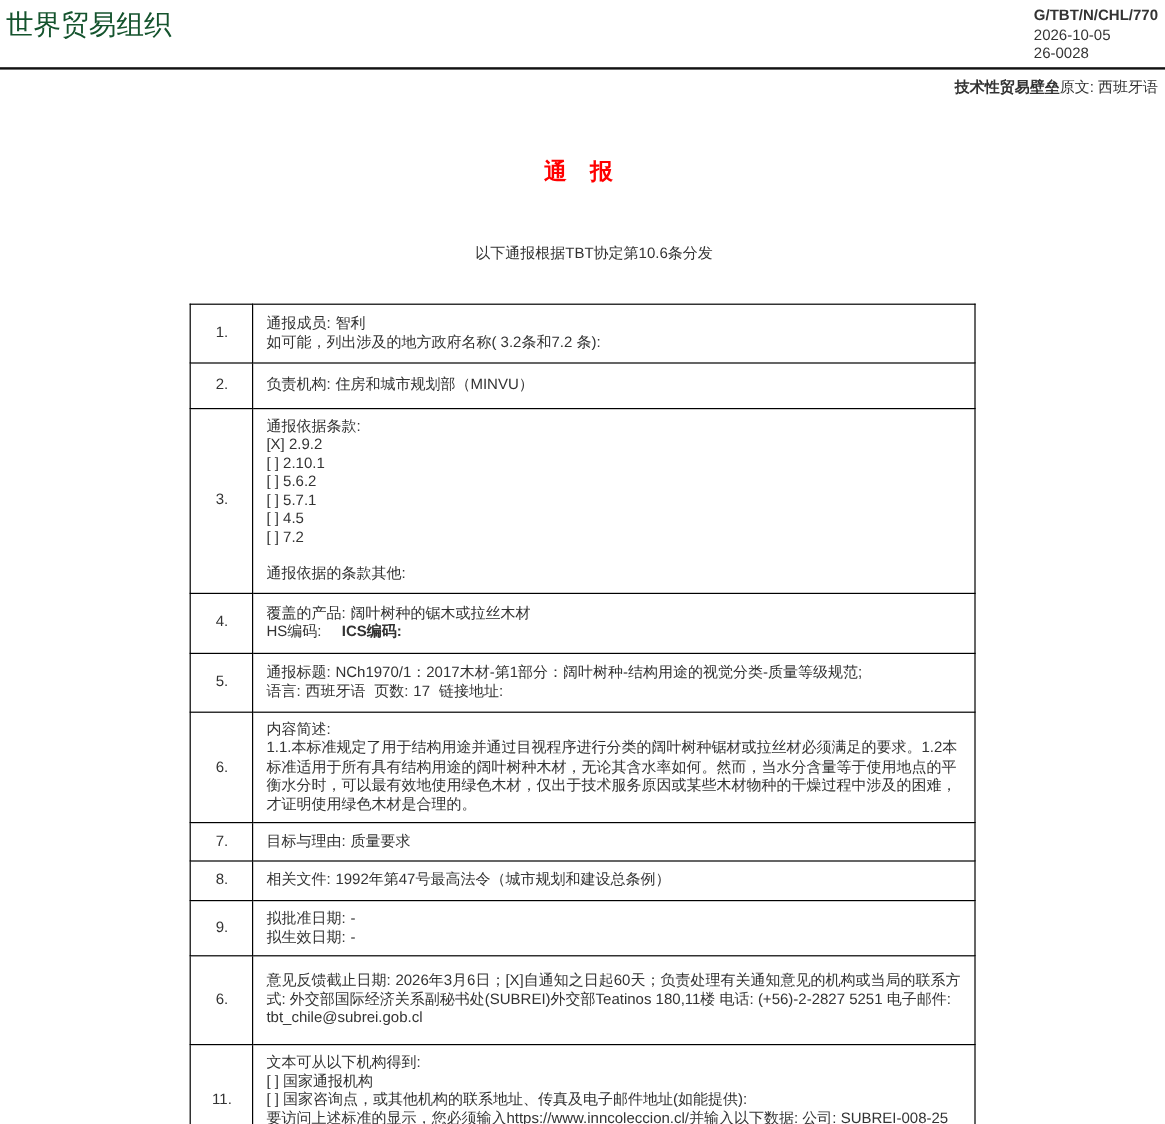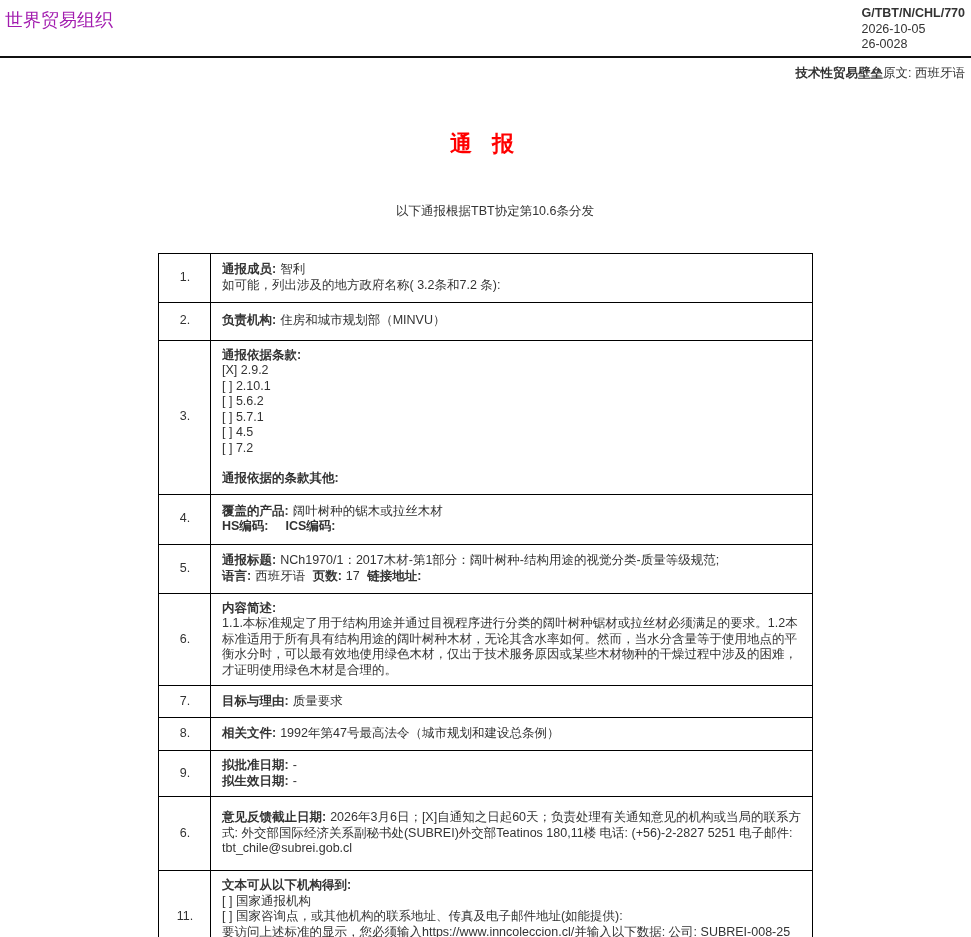--- a/index.html
+++ b/index.html
@@ -4,35 +4,35 @@
 <style>
   * { box-sizing: border-box; }
   html, body { margin: 0; padding: 0; }
   body {
     width: 971px; height: 937px; overflow: hidden;
     background: #ffffff; color: #333333;
     font-family: "Liberation Sans", "DejaVu Sans", sans-serif;
     font-size: 12.5px; line-height: 15.5px;
   }
   .hdr { display: flex; justify-content: space-between; align-items: flex-start; padding: 6px 6px 0 5px; }
-  .org-title { font-size: 18px; line-height: 28px; color: #a21caf; font-weight: 400; }
+  .org-title { font-size: 23px; line-height: 28px; color: #14532d; font-weight: 400; }
   .hdr-right { line-height: 15.5px; color: #333; }
   .doc-symbol { font-weight: bold; }
   .rule { height: 0; border: none; border-top: 2px solid #111; margin: 3px 0 0 0; }
   .subhdr { display: flex; justify-content: flex-end; padding: 8px 6px 0 5px; }
   .committee { font-weight: bold; }
   .notif-title {
     margin-top: 50px; text-align: center;
-    color: #ff0000; font-weight: bold; font-size: 22px; line-height: 26px; letter-spacing: 7px;
+    color: #ff0000; font-weight: bold; font-size: 19px; line-height: 26px; letter-spacing: 7px;
   }
   .notif-subtitle { margin-top: 47px; text-align: center; padding-left: 19px; }
   table.notif { border-collapse: collapse; width: 655px; margin: 33px auto 0 auto; table-layout: fixed; }
   table.notif td { border: 1px solid #000; vertical-align: middle; padding: 7px 10px 7px 11px; }
   td.num { width: 52px; text-align: center; padding: 7px 2px; }
-  .lbl { font-weight: bold; margin-right: 4px; }
+  .lbl { font-weight: normal; margin-right: 4px; }
   .lbl2 { font-weight: bold; margin-left: 13px; }
   .inl { margin-right: 4px; }
   .gap { height: 15px; }
   tr.r1 { height: 49px; } tr.r2 { height: 38px; } tr.r3 { height: 153px; }
   tr.r4 { height: 50px; } tr.r5 { height: 49px; } tr.r6 { height: 88px; }
   tr.r7 { height: 32px; } tr.r8 { height: 33px; } tr.r9 { height: 45px; }
   tr.r10 { height: 74px; }
 </style>
 </head>
 <body>

